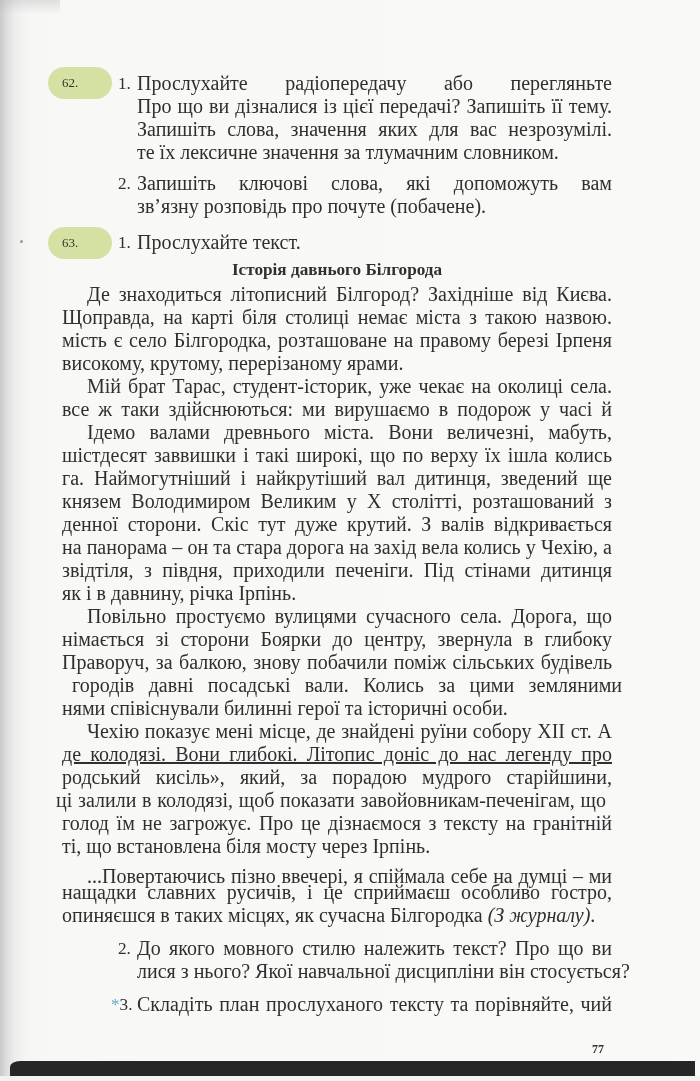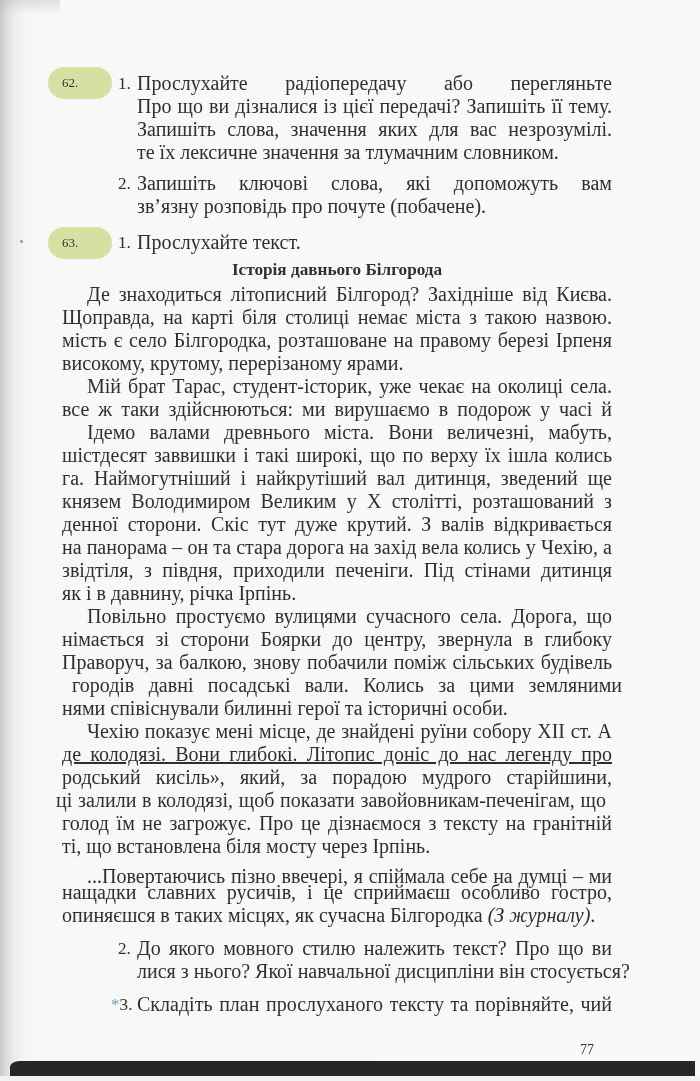--- a/index.html
+++ b/index.html
@@ -65,24 +65,24 @@
       top: 258px;
       text-align: center;
       font-weight: bold;
       font-size: 17.2px;
       line-height: 23px;
     }
     .italic { font-style: italic; }
     .star { color: #6aa7c9; }
     .page-number {
       position: absolute;
-      left: 580px;
+      left: 592px;
       top: 1000px;
-      font-weight: normal;
-      font-size: 14px;
+      font-weight: bold;
+      font-size: 12px;
       color: #333;
     }
     .bottom-bar {
       position: absolute;
       left: 10px;
       top: 1061px;
       width: 685px;
       height: 15px;
       background: #262626;
       border-top-left-radius: 10px 6px;

